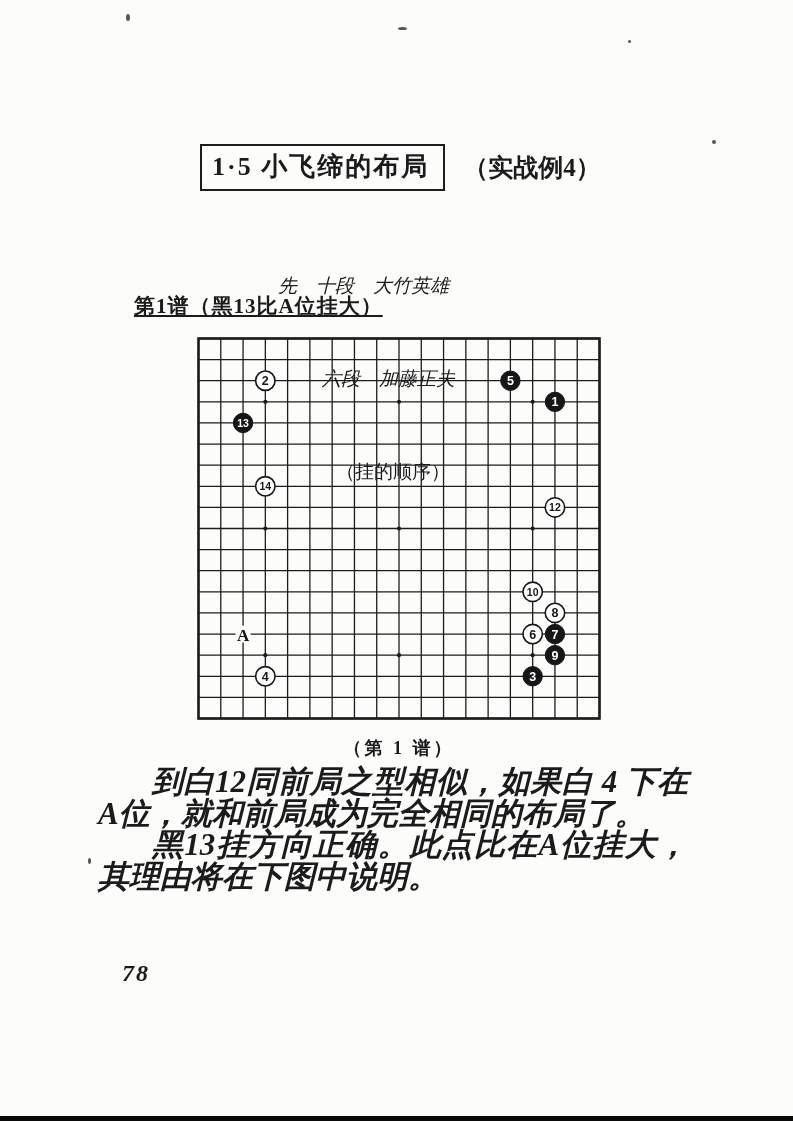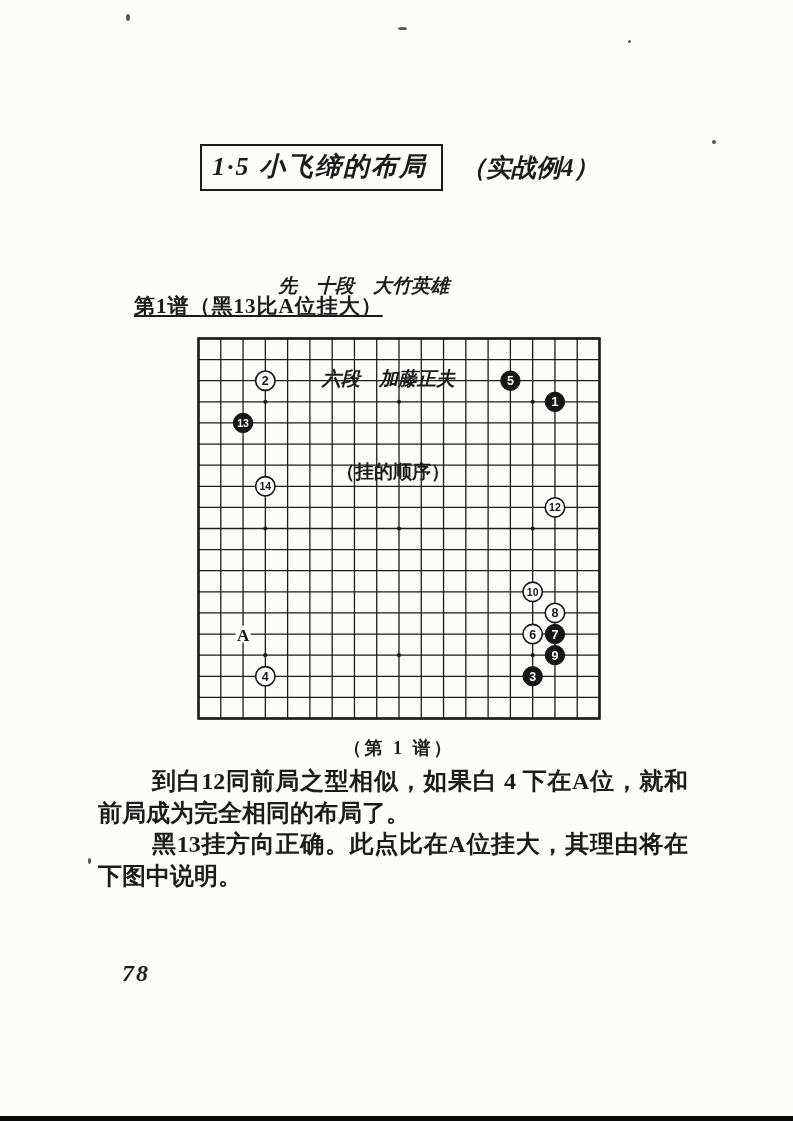--- a/index.html
+++ b/index.html
@@ -5,43 +5,43 @@
   html,body{margin:0;padding:0;}
   .page{
     position:relative;
     width:793px;height:1121px;
     background:#fcfcfa;
     overflow:hidden;
     font-family:"Liberation Serif","DejaVu Serif",serif;
     color:#1b1b1b;
   }
   
-  .title-row{position:absolute;left:200px;top:144px;display:flex;align-items:center;font-style:italic;}
+  .title-row{position:absolute;left:200px;top:144px;display:flex;align-items:center;}
   .title-box{
     border:2px solid #1d1d1d;
     padding:3px 14px 5px 10px;
     font-size:26px;font-weight:700;letter-spacing:2px;
     white-space:nowrap;
   }
   .title-suffix{font-size:25px;font-weight:700;margin-left:18px;white-space:nowrap;}
   
-  .players{position:absolute;left:278px;top:208px;font-size:19px;font-weight:700;
+  .players{position:absolute;left:278px;top:208px;font-size:19px;font-weight:400;
     font-style:italic;line-height:31px;white-space:pre;}
   .players .p-line:nth-child(2){padding-left:44px;}
   .players .p-line:nth-child(3){padding-left:58px;font-style:normal;}
   
   .diagram-heading{position:absolute;left:134px;top:292px;font-size:21px;font-weight:700;
     letter-spacing:1px;white-space:nowrap;text-decoration:underline;}
   
   .board-wrap{position:absolute;left:196px;top:336px;width:406px;height:385px;}
   .caption{position:absolute;left:196px;top:736px;width:406px;text-align:center;
     font-size:18px;font-weight:700;letter-spacing:3px;}
   
   .body-text{position:absolute;left:98px;top:766px;width:590px;
-    font-size:24px;font-weight:700;line-height:31.5px;text-align:justify;}
+    font-size:31px;font-weight:700;line-height:31.5px;text-align:justify;font-style:italic;}
   .body-text p{margin:0;text-indent:54px;}
   .page-number{position:absolute;left:122px;top:960px;font-size:24px;font-weight:700;
     font-style:italic;letter-spacing:2px;}
   
   .bottom-bar{position:absolute;left:0;bottom:0;width:100%;height:5px;background:#0a0a0a;}
   .speck{position:absolute;background:#555;border-radius:50%;}
   .s1{left:126px;top:14px;width:4px;height:7px;}
   .s2{left:398px;top:27px;width:9px;height:3px;}
   .s3{left:712px;top:140px;width:4px;height:4px;}
   .s4{left:88px;top:858px;width:3px;height:6px;}

